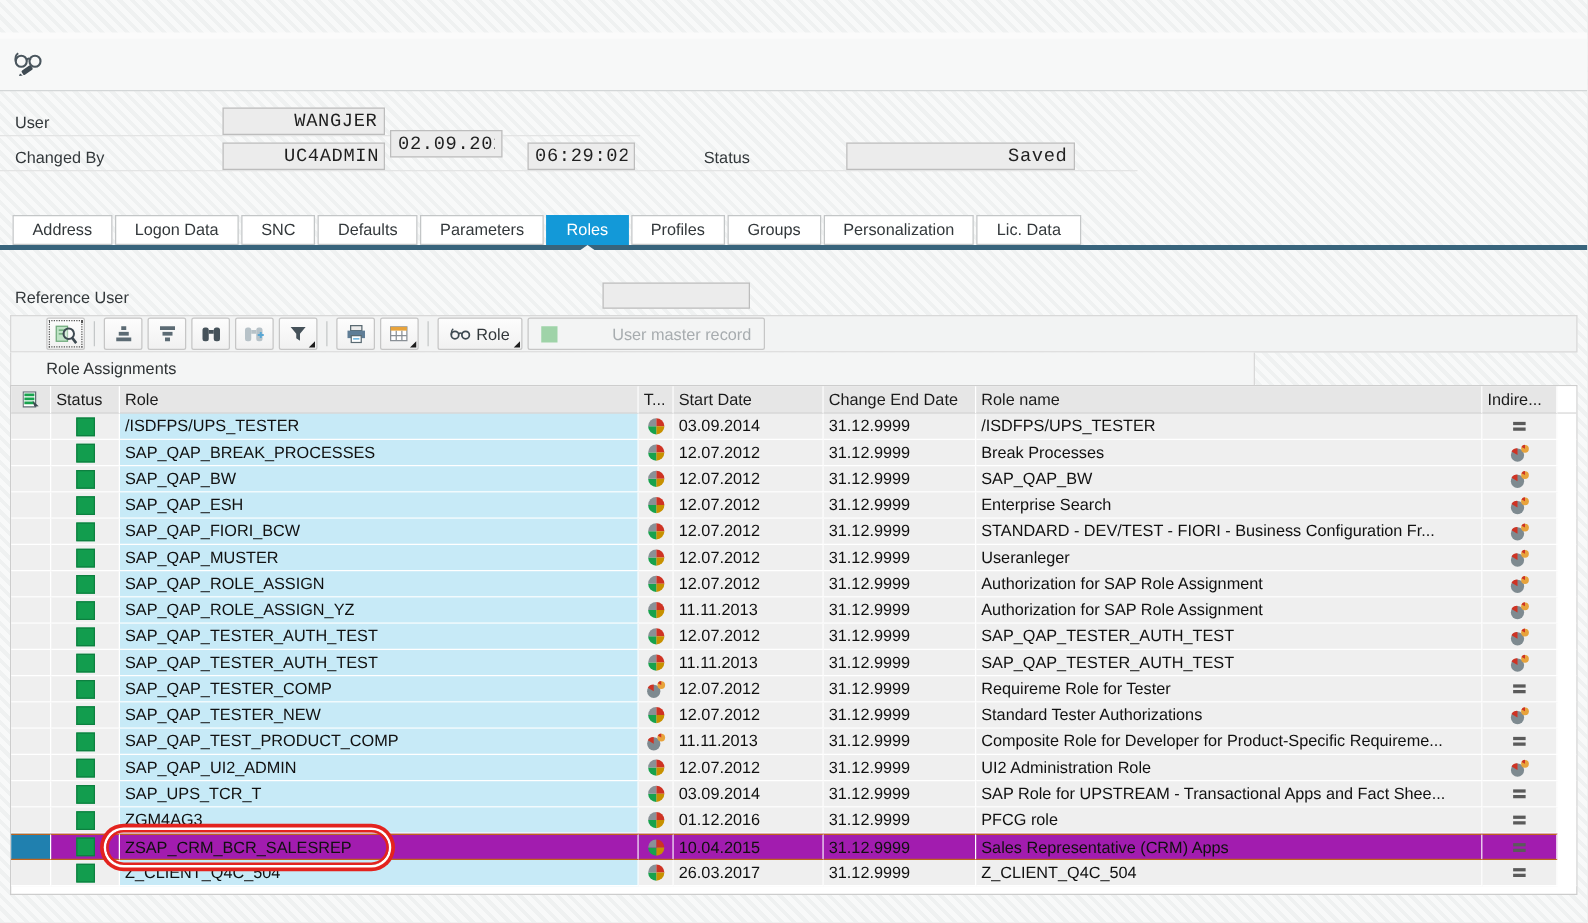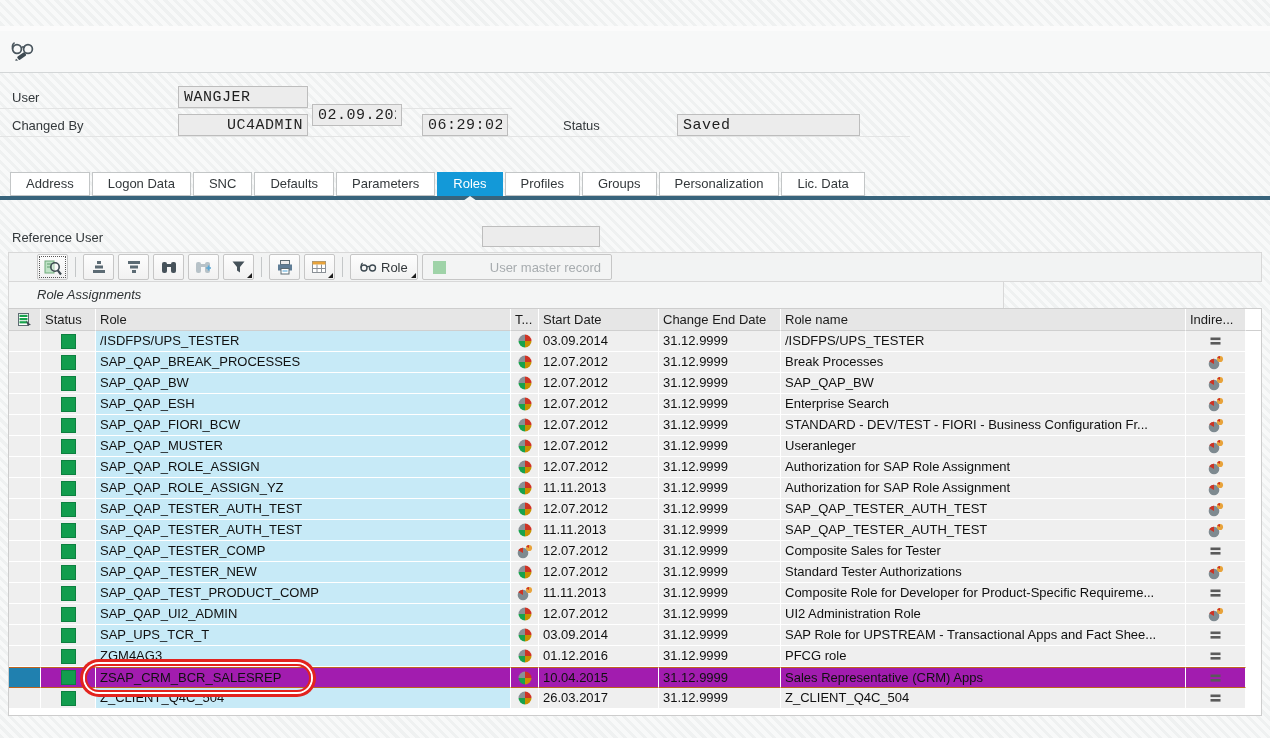--- a/index.html
+++ b/index.html
@@ -21,21 +21,21 @@
     position:absolute; left:0; top:31px; width:1270px; height:42px;
     background:#f7f8f8; border-bottom:1px solid #d3d6d7;
   }
   .appbar .iconbtn { position:absolute; left:8px; top:7px; width:30px; height:28px; background:transparent; border:none; cursor:pointer; }
   
   .fld-label { position:absolute; font-size:13px; color:#33383b; }
   .hline { position:absolute; height:1px; background:#e3e4e4; }
   .fld-input {
     position:absolute; height:22px; background:#ececec; border:1px solid #bdbdbd;
     font-family:"Liberation Mono", monospace; font-size:15px; color:#1f1f1f;
-    padding:0 5px; letter-spacing:0.5px;
+    padding:0 5px; letter-spacing:0.5px;text-align:right;
   }
   
   .tabs { position:absolute; left:10px; top:172px; display:flex; gap:2px; }
   .tab {
     height:24px; padding:0 15px; background:#ffffff; border:1px solid #c3c6c7;
     font-size:13px; color:#33383b; line-height:22px; cursor:pointer; white-space:nowrap;
   }
   .tab.active { background:#1399d8; border-color:#1399d8; color:#ffffff; }
   .tabbar-line { position:absolute; left:0; top:196px; width:1270px; height:4px; background:#38647c; }
   .tab-notch {
@@ -56,21 +56,21 @@
   }
   .tbtn.focused { outline:1px dotted #555; outline-offset:-3px; }
   .tbtn.menu::after {
     content:""; position:absolute; right:1px; bottom:1px;
     border-left:5px solid transparent; border-bottom:5px solid #1d1d1d;
   }
   .tbtn.disabled { color:#a7acaf; cursor:default; background:#f3f4f4;gap:44px; }
   .tsep { width:1px; height:20px; background:#c4c7c8; margin:0 3px; }
   .grid-title-band {
     position:absolute; left:8px; top:282px; width:996px; height:26px;
-    background:#f4f5f5; border-left:1px solid #d8d8d8; border-right:1px solid #d8d8d8;font-style:italic;
+    background:#f4f5f5; border-left:1px solid #d8d8d8; border-right:1px solid #d8d8d8;
   }
   .grid-title-band span { position:absolute; left:28px; top:5px; font-size:13px; color:#2e3234; }
   
   .grid {
     position:absolute; left:8px; top:308px; width:1254px; height:408px;
     background:#ffffff; border:1px solid #cdcdcd;
     display:grid;
     grid-template-columns:32px 55px 415px 28px 120px 122px 405px 60px 1fr;
     grid-template-rows:22px repeat(18, 21px);
     font-size:13px; color:#101010;
@@ -447,21 +447,21 @@
         </div><div class="gc gutter"></div></div>
       <div style="display: contents;"><div class="gc center selcell"></div><div class="gc center">
           <span class="green-sq"></span>
         </div><div class="gc key">SAP_QAP_TESTER_COMP</div><div class="gc center">
           <svg width="17" height="15" viewBox="0 0 17 15">
             <circle cx="7" cy="9" r="5.3" fill="#7e8a90"></circle>
             <path d="M7 9 L7 3.7 A5.3 5.3 0 0 0 2.2 6.2 Z" fill="#ce3324"></path>
             <circle cx="13" cy="4" r="3.1" fill="#e8a33b"></circle>
             <path d="M13 4 L13 0.9 A3.1 3.1 0 0 0 10.2 2.6 Z" fill="#ce3324"></path>
           </svg>
-        </div><div class="gc">12.07.2012</div><div class="gc">31.12.9999</div><div class="gc">Composite Sales for Tester</div><div class="gc center">
+        </div><div class="gc">12.07.2012</div><div class="gc">31.12.9999</div><div class="gc">Requireme Role for Tester</div><div class="gc center">
           <svg width="12" height="10" viewBox="0 0 12 10">
             <rect x="0.5" y="1.5" width="10" height="2.6" fill="#5a5a5a"></rect>
             <rect x="0.5" y="6" width="10" height="2.6" fill="#5a5a5a"></rect>
           </svg>
         </div><div class="gc gutter"></div></div>
       <div style="display: contents;"><div class="gc center selcell"></div><div class="gc center">
           <span class="green-sq"></span>
         </div><div class="gc key">SAP_QAP_TESTER_NEW</div><div class="gc center">
           <svg width="14" height="14" viewBox="0 0 14 14">
             <path d="M7 7 L7 0.5 A6.5 6.5 0 0 1 13.5 7 Z" fill="#ce3324"></path>

